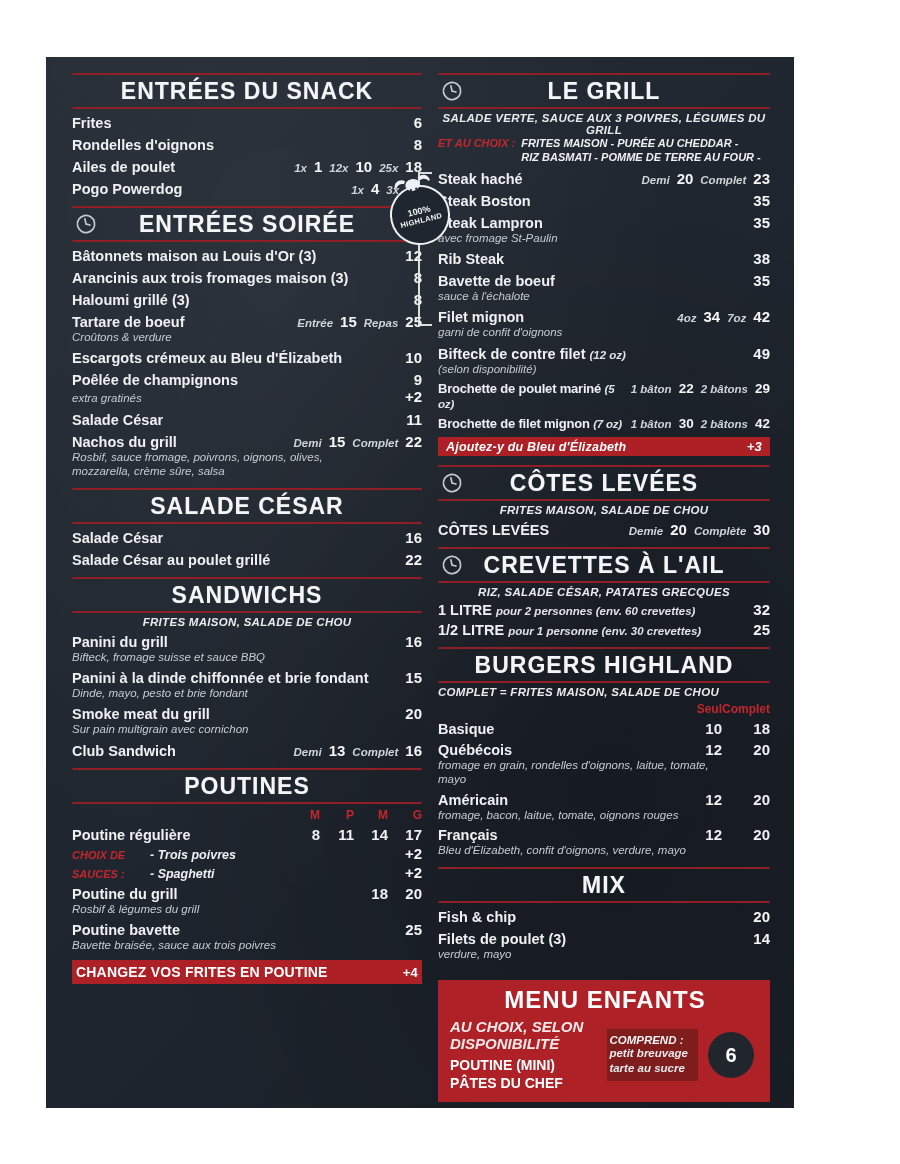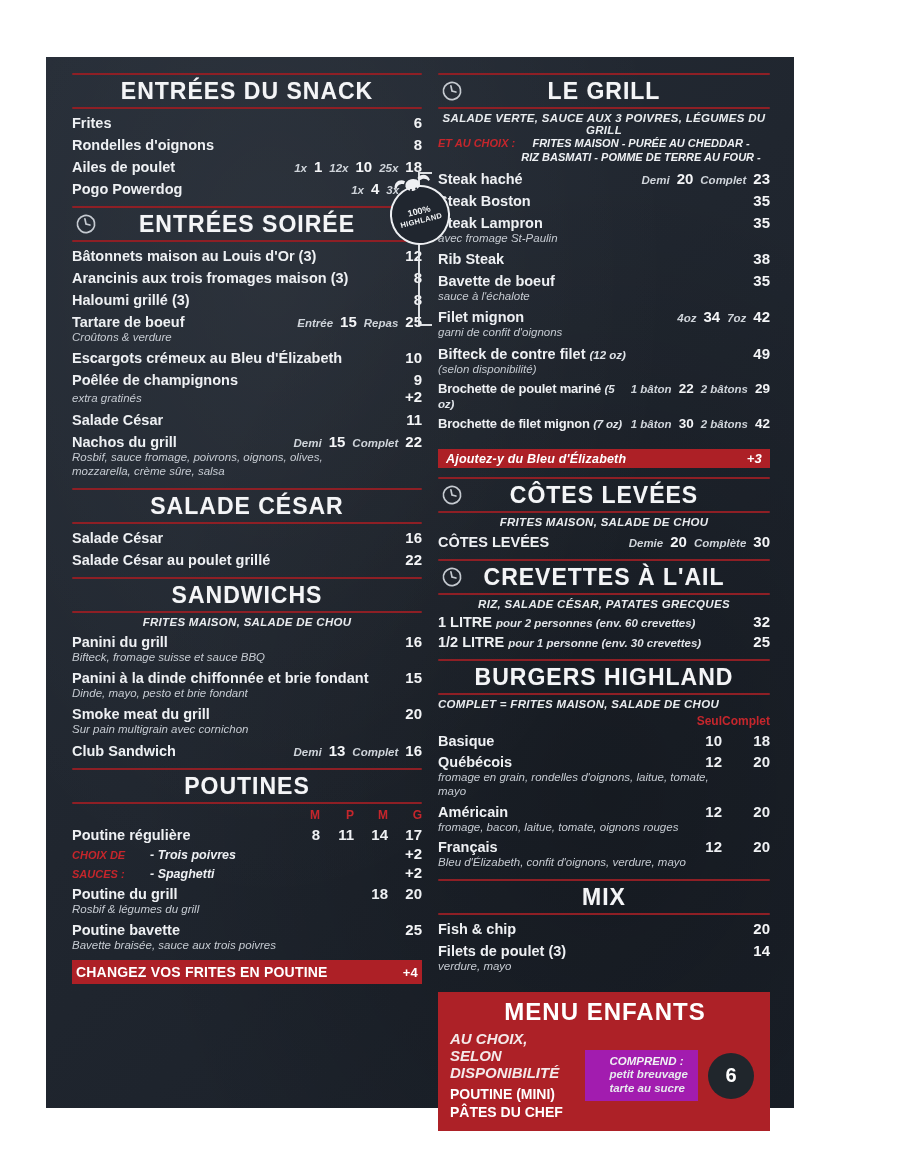--- a/index.html
+++ b/index.html
@@ -18,21 +18,21 @@
   .col { display:flex; flex-direction:column; }
   .col.left  { width:388px; }
   .col.right { width:368px; position:relative; }
   .section { margin-bottom:9px; position:relative; }
   .rule { height:2px; background:#8e1f25; border-radius:1px; }
   .title-row { display:flex; align-items:center; justify-content:center; position:relative; padding:3px 0 2px 0; }
   .sec-title { font-weight:bold; font-size:23px; letter-spacing:1px; color:#f4f5f7; text-transform:uppercase; text-shadow:0 0 1px rgba(255,255,255,.25); }
   .clock { position:absolute; left:2px; top:50%; transform:translateY(-50%) rotate(-12deg); width:24px; height:24px; opacity:.92; }
   .subtitle { font-size:11.5px; font-style:italic; font-weight:bold; color:#e8ebee; letter-spacing:.3px; margin:3px 0 1px 0; }
   .subtitle.center { text-align:center; }
-  .choices { display:flex; gap:6px; margin:1px 0 3px 0; font-size:11px; font-weight:bold; font-style:italic;text-align:center; }
+  .choices { display:flex; gap:6px; margin:1px 0 3px 0; font-size:11px; font-weight:bold; font-style:italic; }
   .choices .lbl { color:#c5262c; white-space:nowrap; }
   .choices .opts div { color:#eef0f3; line-height:1.25; }
   .row { display:flex; align-items:baseline; justify-content:space-between; margin-top:5px; gap:4px; }
   .row.tight { margin-top:3px; }
   .nm { font-weight:bold; font-size:14.5px; color:#eef0f3; }
   .nm .note { font-weight:bold; font-style:italic; font-size:11.5px; color:#dfe3e8; }
   .compact .nm { font-size:13px; letter-spacing:-.2px; }
   .prices { display:flex; align-items:baseline; gap:7px; white-space:nowrap; }
   .plabel { font-style:italic; font-size:11.5px; color:#cfd4da; font-weight:bold; }
   .pval { font-weight:bold; font-size:15px; color:#f4f5f7; }
@@ -41,36 +41,36 @@
   .desc { font-style:italic; font-size:11.5px; color:#c6cbd2; line-height:1.25; max-width:300px; }
   .cols-row { display:flex; align-items:baseline; margin-top:4px; }
   .cols-row .cname { flex:1; font-weight:bold; font-size:14.5px; }
   .cols-row .cell { width:34px; text-align:right; font-weight:bold; font-size:15px; }
   .cols-row .cell.hdr { font-size:12px; color:#c5262c; }
   .cols-row.w2 .cell { width:48px; }
   .sauce-row { display:flex; align-items:baseline; margin-top:2px; }
   .sauce-lbl { width:78px; font-size:11px; font-weight:bold; font-style:italic; color:#c5262c; text-transform:uppercase; }
   .sauce-opt { flex:1; font-size:12.5px; font-weight:bold; font-style:italic; color:#eef0f3; }
   .banner { display:flex; justify-content:space-between; align-items:center; background:#ad2026; color:#fff; font-weight:bold; padding:4px 4px; margin-top:8px; font-size:14px; letter-spacing:.2px; }
-  .banner.slim { padding:2px 8px; font-size:12.5px; font-style:italic; margin-top:18px; }
+  .banner.slim { padding:2px 8px; font-size:12.5px; font-style:italic; margin-top:6px; }
   .banner .bval { font-weight:bold; font-size:13px; }
   
   .bracket { position:absolute; left:-20px; top:99px; width:14px; height:154px; border:2px solid #e6e9ec; border-right:none; opacity:.95; }
   .badge { position:absolute; left:-48px; top:112px; width:60px; height:60px; border-radius:50%; background:#20262f; border:2px solid #eef0f3; display:flex; flex-direction:column; align-items:center; justify-content:center; transform:rotate(-14deg); z-index:3; }
   .badge .b1 { font-size:9px; font-weight:bold; color:#f2f4f6; line-height:1; margin-top:2px;}
   .badge .b2 { font-size:7.5px; font-weight:bold; color:#f2f4f6; letter-spacing:.4px; }
   .badge svg { position:absolute; top:-13px; left:50%; transform:translateX(-50%); }
   
   .kids { background:#ad2127; margin-top:10px; padding:6px 10px 10px 12px; }
   .kids-title { text-align:center; font-weight:bold; font-size:24px; color:#ffffff; letter-spacing:1px; margin-bottom:4px; text-transform:uppercase; }
   .kids-body { display:flex; align-items:center; gap:10px; }
   .kids-left { flex:1; }
   .kids-note { font-size:15px; font-weight:bold; font-style:italic; color:#f4e9e9; margin-bottom:4px; }
   .kids-item { font-size:14px; font-weight:bold; color:#ffffff; line-height:1.3; text-transform:uppercase; }
-  .kids-box { background:#a21caf; padding:5px 10px 6px 24px; }
+  .kids-box { background:#7f1d1d; padding:5px 10px 6px 2px; }
   .kids-box .kb-lbl { font-size:11.5px; font-weight:bold; font-style:italic; color:#f0f2f4; }
   .kids-box .kb-line { font-size:11.5px; font-style:italic; font-weight:bold; color:#e7eaee; line-height:1.25; }
   .kids-price { width:46px; height:46px; border-radius:50%; background:#20262c; color:#fff; display:flex; align-items:center; justify-content:center; font-weight:bold; font-size:20px; flex:0 0 auto; margin-right:6px; }
 </style>
 </head>
 <body>
 
 <div class="page">
   <div class="menu">
     <div class="col left" id="col-left">

